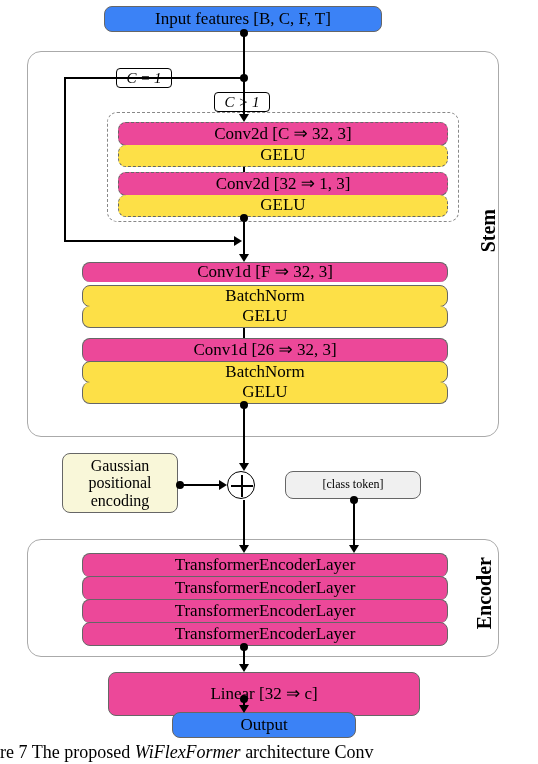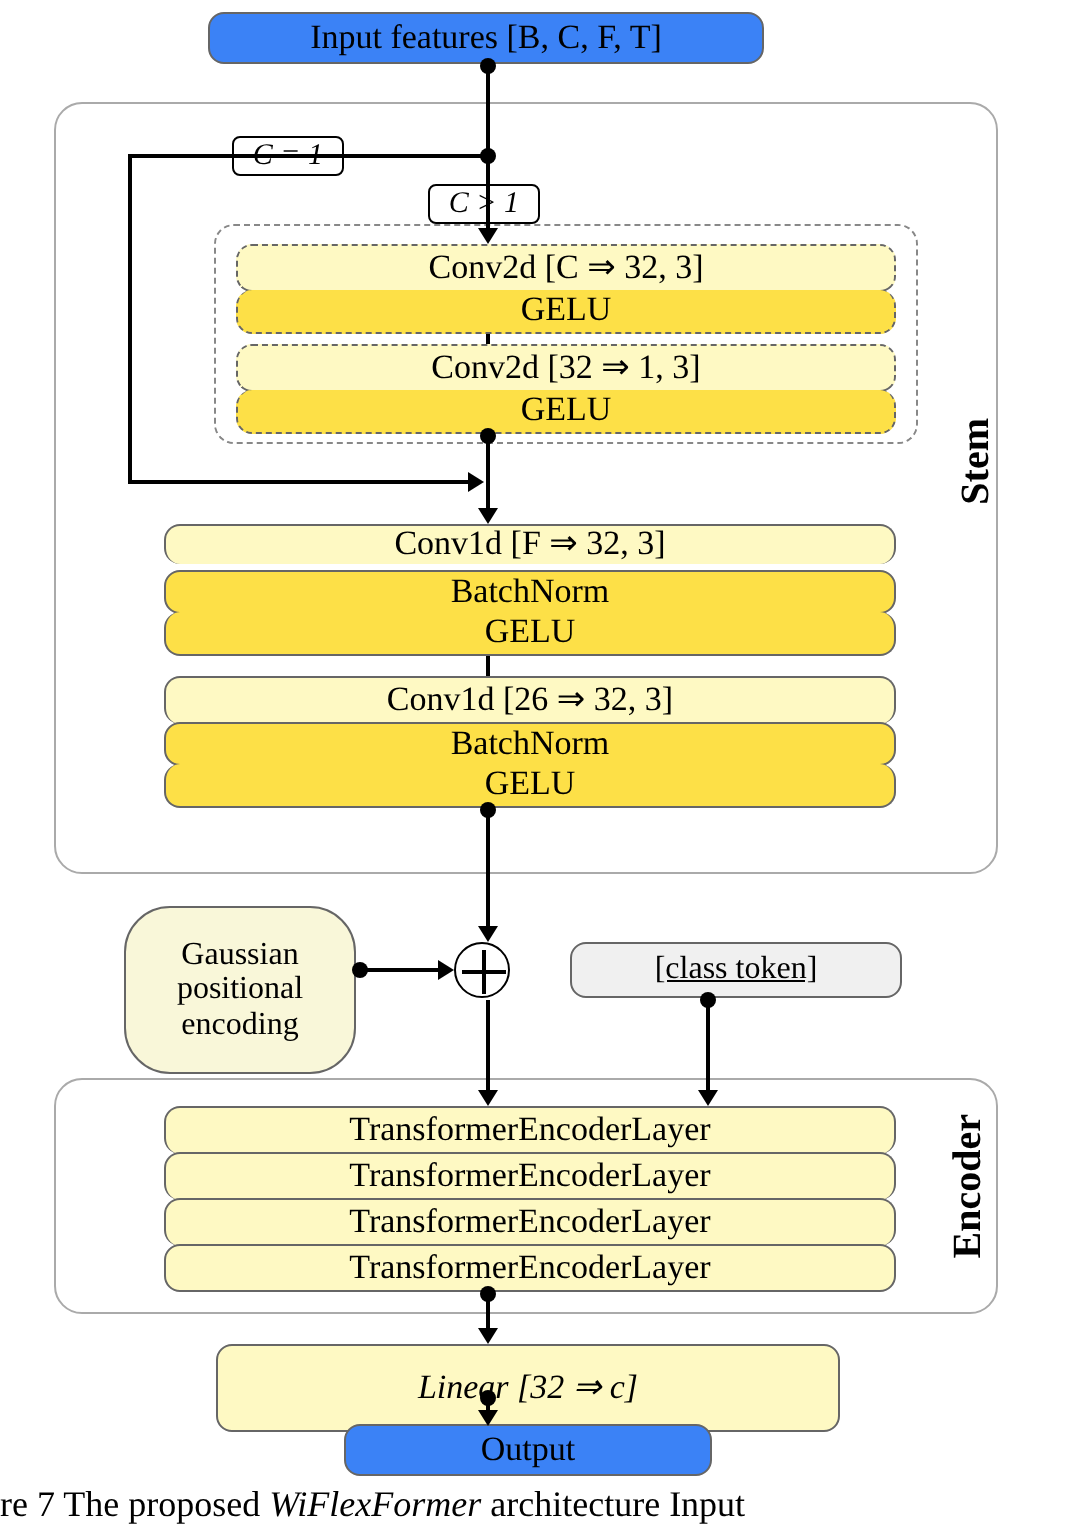--- a/index.html
+++ b/index.html
@@ -1,21 +1,21 @@
 <!DOCTYPE html>
 <html><head>
 <meta charset="utf-8">
 <style>
 html,body{margin:0;padding:0;font-family:Georgia, "Times New Roman", serif;}
 body{width:538px;height:764px;position:relative;background:white;color:black;}
 
 .box{position:absolute;border:1px solid #666;border-radius:8px;
      display:flex;align-items:center;justify-content:center;
      text-align:center;font-size:17px;line-height:1.1;box-sizing:border-box;}
-.layer{background:#fef9c3;}
+.layer{background:#ec4899;}
 .plain{background:#fde047;}
 .pink{background:#3b82f6;}
 .yellow{background:#f9f7d9;}
 .gray{background:#f0f0f0;}
 .cond{background:#fff;border:1px solid #000;border-radius:4px;font-style:italic;font-size:15px;}
 
 .group{position:absolute;border:1px solid #aaa;border-radius:14px;background:transparent;box-sizing:border-box;}
 .group.dashed{border:1px dashed #888;border-radius:10px;}
 
 .seclabel{position:absolute;font-weight:bold;font-size:20px;
@@ -65,33 +65,33 @@
 <div class="box plain dashbot dashleft dashright" style="left:118px;top:195px;width:330px;height:22px;border-top:none;">GELU</div>
 
 <div class="box layer" style="left:82px;top:262px;width:366px;height:20px;border-bottom:none;">Conv1d [F ⇒ 32, 3]</div>
 <div class="box plain" style="left:82px;top:285px;width:366px;height:22px;border-top:1px solid #666;border-bottom:1px solid #666;">BatchNorm</div>
 <div class="box plain" style="left:82px;top:306px;width:366px;height:22px;border-top:none;">GELU</div>
 
 <div class="box layer" style="left:82px;top:338px;width:366px;height:24px;border-bottom:none;">Conv1d [26 ⇒ 32, 3]</div>
 <div class="box plain" style="left:82px;top:361px;width:366px;height:22px;border-top:1px solid #666;border-bottom:1px solid #666;">BatchNorm</div>
 <div class="box plain" style="left:82px;top:382px;width:366px;height:22px;border-top:none;">GELU</div>
 
-<div class="box yellow" style="left:62px;top:453px;width:116px;height:84px;font-size:16px;padding:0 6px;border-radius:23px;">Gaussian positional encoding</div>
+<div class="box yellow" style="left:62px;top:453px;width:116px;height:60px;font-size:16px;padding:0 6px;">Gaussian positional encoding</div>
 <div class="adder" style="left:227px;top:471px;">
   <div class="p1"></div>
     <div class="p2"></div>
 </div>
-<div class="box gray" style="left:285px;top:471px;width:166px;height:28px;font-size:16px;text-decoration:underline;">[class token]</div>
+<div class="box gray" style="left:285px;top:471px;width:136px;height:28px;font-size:12px;">[class token]</div>
 
 <div class="box layer" style="left:82px;top:553px;width:366px;height:24px;border-bottom:none;">TransformerEncoderLayer</div>
 <div class="box layer" style="left:82px;top:576px;width:366px;height:24px;border-top:1px solid #666;border-bottom:none;">TransformerEncoderLayer</div>
 <div class="box layer" style="left:82px;top:599px;width:366px;height:24px;border-top:1px solid #666;border-bottom:none;">TransformerEncoderLayer</div>
 <div class="box layer" style="left:82px;top:622px;width:366px;height:24px;border-top:1px solid #666;">TransformerEncoderLayer</div>
 
-<div class="box layer" style="left:108px;top:672px;width:312px;height:44px;font-style:italic;">Linear [32 ⇒ c]</div>
+<div class="box layer" style="left:108px;top:672px;width:312px;height:44px;">Linear [32 ⇒ c]</div>
 
 <div class="box pink" style="left:172px;top:712px;width:184px;height:26px;">Output</div>
 
 <div class="dot" style="left:240px;top:29px;"></div>
 <div class="line v" style="left:243px;top:33px;height:45px;"></div>
 <div class="dot" style="left:240px;top:74px;"></div>
 
 <div class="line h" style="left:66px;top:77px;width:178px;"></div>
 <div class="line v" style="left:64px;top:77px;height:164px;"></div>
 <div class="line h" style="left:64px;top:240px;width:175px;"></div>
@@ -125,14 +125,14 @@
 
 <div class="dot" style="left:240px;top:643px;"></div>
 <div class="line v" style="left:243px;top:649px;height:17px;"></div>
 <div class="arrowhead arrow-down" style="left:239px;top:664px;"></div>
 
 <div class="dot" style="left:240px;top:695px;"></div>
 <div class="line v" style="left:243px;top:701px;height:6px;"></div>
 <div class="arrowhead arrow-down" style="left:239px;top:705px;"></div>
 
 <div class="caption" style="left:0px;top:742px;white-space:nowrap;">
-  <span>re 7   The proposed </span><i>WiFlexFormer </i><span>architecture  Input</span>
+  <span>re 7   The proposed </span><i>WiFlexFormer </i><span>architecture  Conv</span>
 </div>
 
 </body></html>

